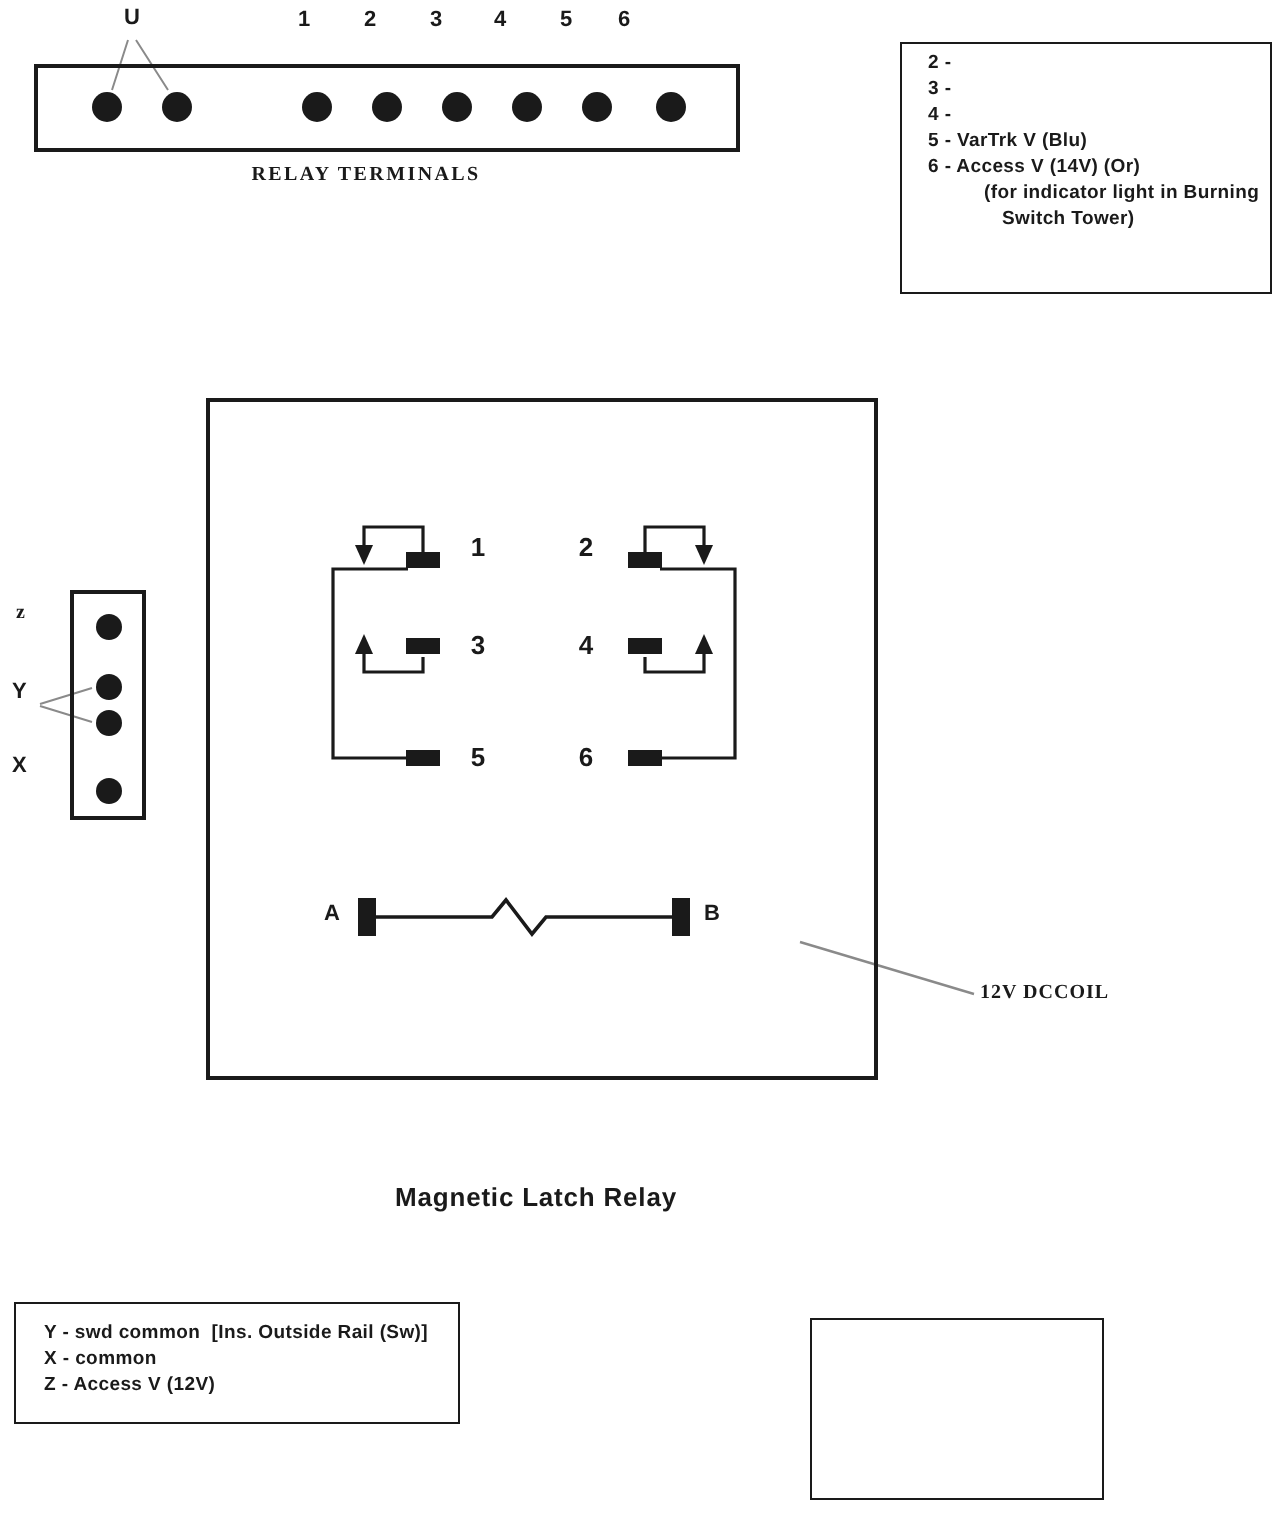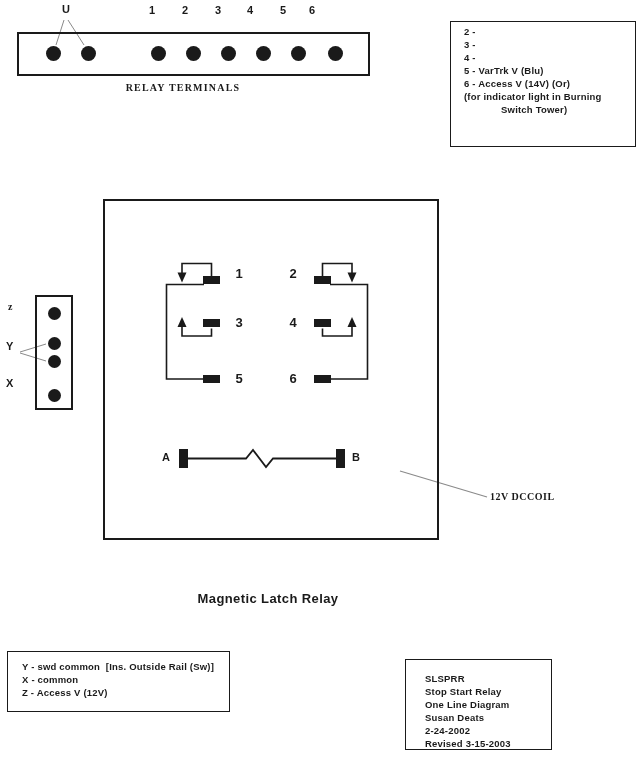--- a/index.html
+++ b/index.html
@@ -11,21 +11,21 @@
   }
   .overlay { position:absolute; left:0; top:0; width:640px; height:757px;
     pointer-events:none; color:var(--ink); }
   .box { position:absolute; border:2px solid var(--ink); background:transparent; }
   .box.thin { border-width:1.5px; }
   .lbl { position:absolute; font-weight:bold; color:var(--ink); line-height:1; }
   .lbl.center { text-align:center; }
   .dot { position:absolute; background:var(--ink); border-radius:50%; }
   .legend-line { font-size:9.5px; font-weight:bold; line-height:13px;
     white-space:pre; letter-spacing:0.2px; }
-  .indent1 { }
+  .indent1 { margin-left:28px; }
   .indent2 { margin-left:37px; }
   .wire-legend-text { position:absolute; left:464px; top:25px; }
   .xyz-legend-text  { position:absolute; left:22px;  top:660px; }
   .title-block-text { position:absolute; left:425px; top:672px; }
   .f10 { font-size:10px;font-family:Liberation Serif, serif; } .f11 { font-size:11px; } .f13 { font-size:13px; }
 </style>
 </head>
 <body>
 
 <div class="canvas">
@@ -128,22 +128,14 @@
   <div class="lbl f13 center" style="left:167px; top:592px; width:202px; letter-spacing:0.4px;">Magnetic Latch Relay</div>
 
   <div class="box thin" style="left:7px; top:651px; width:223px; height:61px;"></div>
   <div class="xyz-legend-text">
     <div class="legend-line">Y - swd common  [Ins. Outside Rail (Sw)]</div>
     <div class="legend-line">X - common</div>
     <div class="legend-line">Z - Access V (12V)</div>
   </div>
 
   <div class="box thin" style="left:405px; top:659px; width:147px; height:91px;"></div>
-  <div class="title-block-text">
-    <div class="legend-line">SLSPRR</div>
-    <div class="legend-line">Stop Start Relay</div>
-    <div class="legend-line">One Line Diagram</div>
-    <div class="legend-line">Susan Deats</div>
-    <div class="legend-line">2-24-2002</div>
-    <div class="legend-line">Revised 3-15-2003</div>
-  </div>
 
 </div>
 
 </body></html>

